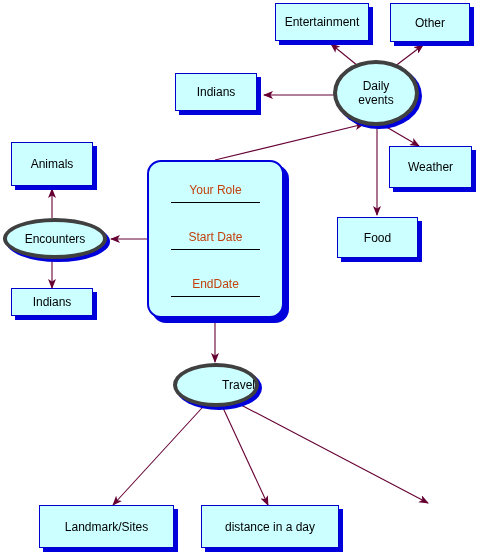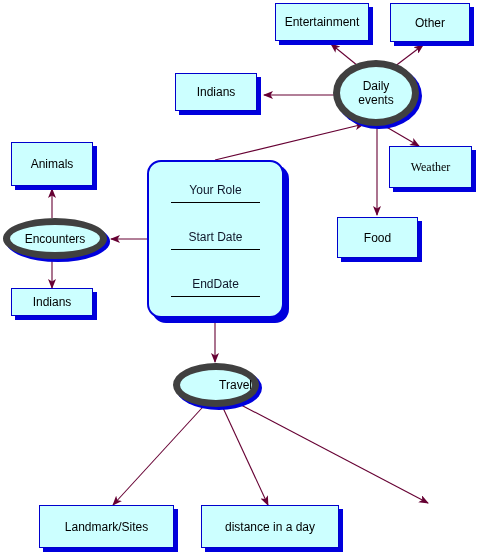--- a/index.html
+++ b/index.html
@@ -35,21 +35,21 @@
     line-height: 14px;
     z-index: 5;
   }
   .node.box {
     background: #ccffff;
     border: 1px solid #0000cc;
     box-shadow: 4px 4px 0 0 #0000dd;
   }
   .node.ellipse {
     background: #ccffff;
-    border: 7px solid #404040;
+    border: 4px solid #404040;
     border-radius: 50%;
     box-shadow: 3px 3px 0 0 #0000dd;
   }
   .node.rounded {
     background: #ccffff;
     border: 2px solid #0000dd;
     border-radius: 14px;
     box-shadow: 5px 5px 0 0 #0000dd;
     display: block;
     padding: 0;
@@ -58,21 +58,21 @@
     display: flex;
     flex-direction: column;
     justify-content: space-around;
     height: 100%;
     padding: 8px 12px 6px 12px;
     box-sizing: border-box;
   }
   .attr-row {
     font-size: 12px;
     line-height: 15px;
-    color: #0f172a;
+    color: #c2410c;
   }
   .attr-rule {
     border-bottom: 1px solid #000000;
     margin: 3px 10px 0 10px;
     height: 1px;
   }
   .two-line { line-height: 14px; }
 </style>
 </head>
 <body>
@@ -125,21 +125,21 @@
 
   <div class="node ellipse two-line" style="left:333px; top:60px; width:86px; height:66px; flex-direction:column;">
     <span>Daily</span>
     <span>events</span>
   </div>
 
   <div class="node box" style="left:175px; top:73px; width:82px; height:38px;">
     <span>Indians</span>
   </div>
 
-  <div class="node box" style="left:389px; top:146px; width:83px; height:42px;font-family:Liberation Serif, serif;">
+  <div class="node box" style="left:389px; top:146px; width:83px; height:42px;">
     <span>Weather</span>
   </div>
 
   <div class="node box" style="left:11px; top:142px; width:82px; height:44px;">
     <span>Animals</span>
   </div>
 
   <div class="node box" style="left:337px; top:217px; width:81px; height:41px;">
     <span>Food</span>
   </div>

